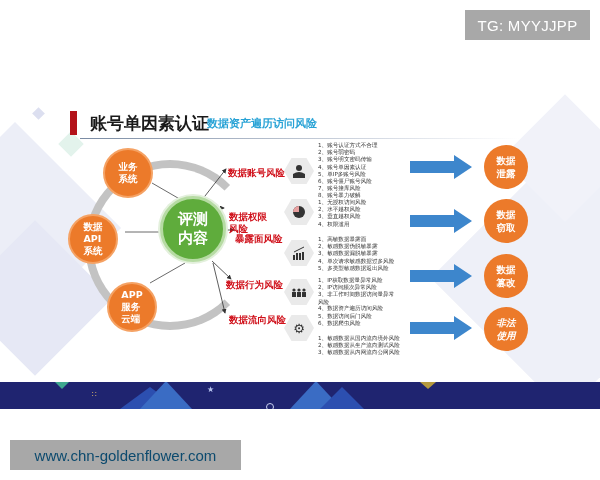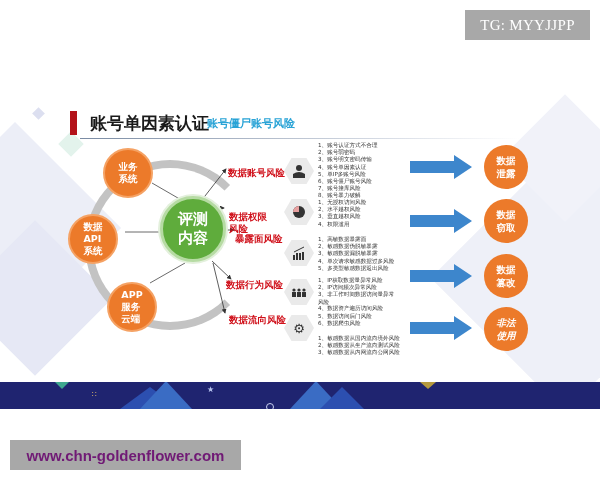--- a/index.html
+++ b/index.html
@@ -1,28 +1,28 @@
 <!DOCTYPE html>
 <html><head>
 <meta charset="utf-8">
 <style>
   * { box-sizing: border-box; margin: 0; padding: 0; }
   html, body { width: 600px; height: 480px; background: #ffffff; overflow: hidden; }
   body { position: relative; font-family: "DejaVu Sans", "Liberation Sans", sans-serif; }
 
   .tg-badge {
     position: absolute; left: 465px; top: 10px; width: 125px; height: 30px;
-    background: #a8a8a8; color: #fff; font-family: Liberation Serif, serif;
+    background: #a8a8a8; color: #fff; font-family: Liberation Sans, sans-serif;
     font-size: 15px; display: flex; align-items: center; justify-content: center;
     letter-spacing: 0.3px;
   }
   .url-badge {
     position: absolute; left: 10px; top: 440px; width: 231px; height: 30px;
-    background: #a8a8a8; color: #701a75; font-family: "Liberation Sans", sans-serif;
-    font-size: 15px; display: flex; align-items: center; justify-content: center; font-weight: bold;
+    background: #a8a8a8; color: #0c4a6e; font-family: "Liberation Sans", sans-serif;
+    font-size: 15px; display: flex; align-items: center; justify-content: center;
   }
 
   .slide {
     position: absolute; left: 0; top: 93px; width: 600px; height: 316px;
     background: #ffffff; overflow: hidden;
   }
   .bg-shape { position: absolute; transform: rotate(45deg); }
 
   .title-bar { position: absolute; left: 70px; top: 18px; width: 7px; height: 24px; background: #b3121a; }
   .title { position: absolute; left: 90px; top: 19px; font-size: 17px; font-weight: bold; color: #1a1a1a; }
@@ -85,21 +85,21 @@
 
   <div class="bg-shape" style="left:-60px;top:60px;width:150px;height:150px;background:#eceef7;"></div>
   <div class="bg-shape" style="left:-20px;top:150px;width:110px;height:110px;background:#e6e8f5;"></div>
   <div class="bg-shape" style="left:34px;top:16px;width:9px;height:9px;background:#dcdff0;"></div>
   <div class="bg-shape" style="left:62px;top:42px;width:18px;height:18px;background:#e3f3ec;"></div>
   <div class="bg-shape" style="left:470px;top:90px;width:190px;height:190px;background:#eef0f8;"></div>
   <div class="bg-shape" style="left:520px;top:20px;width:90px;height:90px;background:#f1f2f9;"></div>
 
   <div class="title-bar"></div>
   <div class="title">账号单因素认证</div>
-  <div class="subtitle">账号僵尸账号风险</div>
+  <div class="subtitle">数据资产遍历访问风险</div>
   <div class="title-line"></div>
 
   <div class="arc"></div>
 
   <svg class="lines" viewBox="0 0 600 316">
     <defs>
       <marker id="ah" markerWidth="6" markerHeight="6" refX="5" refY="3" orient="auto">
         <path d="M0,0 L6,3 L0,6 Z" fill="#333"></path>
       </marker>
     </defs>

